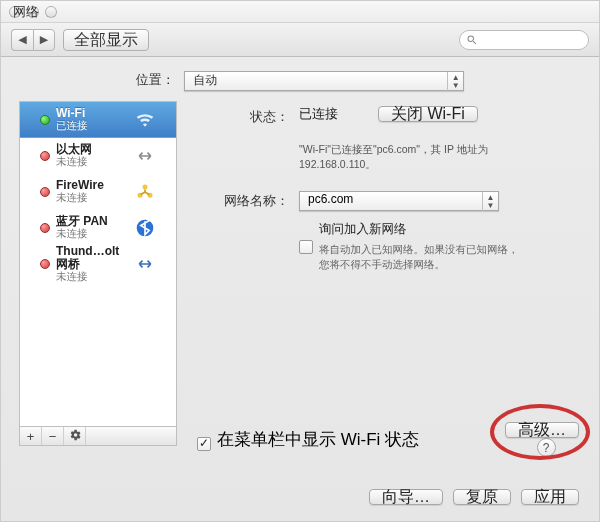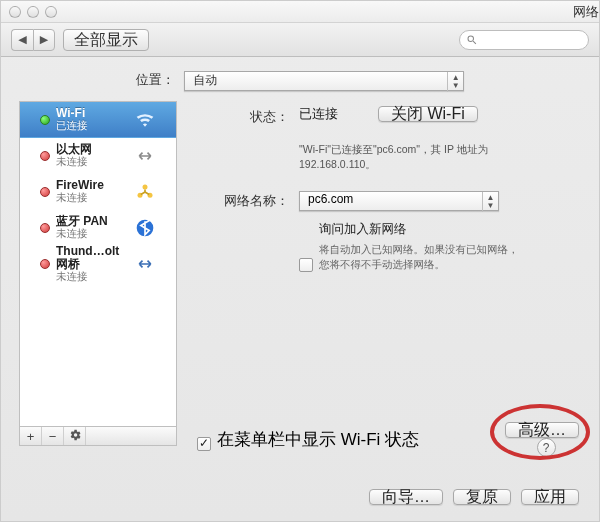--- a/index.html
+++ b/index.html
@@ -3,21 +3,21 @@
 <meta charset="utf-8">
 <style>
   * { box-sizing: border-box; font-family: "Lucida Grande", "Helvetica Neue", Arial, sans-serif; -webkit-font-smoothing: antialiased; }
   body { margin: 0; background: #fff; }
   .window { width: 600px; height: 522px; background: linear-gradient(#ececec, #e6e6e6); border: 1px solid #ccc; position: relative; }
 
   
   .titlebar { height: 22px; background: linear-gradient(#f8f8f8, #ececec); border-bottom: 1px solid #d3d3d3; display: flex; align-items: center; position: relative; }
   .traffic { display: flex; gap: 6px; margin-left: 8px; }
   .tl { width: 12px; height: 12px; border-radius: 50%; border: 1px solid rgba(0,0,0,.25); background: linear-gradient(#f9f9f9,#e0e0e0); }
-  .title { position: absolute; left: 4px; right: 0; text-align: right; font-size: 13px; color: #333; pointer-events: none; }
+  .title { position: absolute; left: 12px; right: 0; text-align: left; font-size: 13px; color: #333; pointer-events: none; }
 
   
   .toolbar { height: 34px; background: linear-gradient(#f2f2f2, #e2e2e2); border-bottom: 1px solid #bdbdbd; display: flex; align-items: center; padding: 0 10px; gap: 8px; }
   .navseg { display: flex; }
   .navbtn { width: 22px; height: 22px; background: linear-gradient(#fdfdfd,#e3e3e3); border: 1px solid #b5b5b5; display: flex; align-items: center; justify-content: center; font-size: 11px; color: #555; }
   .navbtn.first { border-radius: 4px 0 0 4px; border-right: none; }
   .navbtn.last  { border-radius: 0 4px 4px 0; }
   .showall-btn { height: 22px; padding: 0 10px; background: linear-gradient(#fdfdfd,#e3e3e3); border: 1px solid #b0b0b0; border-radius: 4px; font-size: 16px; color: #333; display: flex; align-items: flex-start; }
   .search { margin-left: auto; width: 130px; height: 20px; border: 1px solid #bdbdbd; border-radius: 10px; background: #fff; display: flex; align-items: center; padding: 0 6px; }
   .search svg { width: 12px; height: 12px; fill: #888; }
@@ -52,21 +52,21 @@
   .sb-strip .sbtn { width: 22px; border-right: 1px solid #cfcfcf; display: flex; align-items: center; justify-content: center; font-size: 13px; color: #444; }
 
   
   .detail { flex: 1; padding-top: 4px; }
   .formrow { display: flex; align-items: flex-start; margin-bottom: 10px; }
   .formlabel { width: 108px; text-align: right; font-size: 13px; color: #333; padding-top: 3px; padding-right: 10px; }
   .formval { flex: 1; }
   .status-val { font-size: 13px; color: #222; }
   .wifi-off-btn, .advanced-btn, .footerbtn { height: 16px; padding: 0 12px; background: linear-gradient(#fdfdfd,#e4e4e4); border: 1px solid #a8a8a8; border-radius: 4px; font-size: 16px; color: #222; display: inline-flex; align-items: center; box-shadow: 0 1px 1px rgba(0,0,0,.1); }
   .status-desc { font-size: 10.5px; color: #555; margin-top: 6px; line-height: 1.4; width: 220px; }
-  .checkbox-row { display: flex; align-items: flex-end; font-size: 12.5px; color: #222; gap: 6px; }
+  .checkbox-row { display: flex; align-items: center; font-size: 12.5px; color: #222; gap: 6px; }
   .checkbox-row .desc { font-size: 10.5px; color: #666; margin-top: 4px; line-height: 1.4; width: 200px; }
   .checkbox { width: 14px; height: 14px; border: 1px solid #999; border-radius: 2px; background: linear-gradient(#fff,#eee); flex-shrink: 0; position: relative; margin-top: 1px; }
   .checkbox.checked:after { content: "✓"; position: absolute; top: -2px; left: 1px; font-size: 12px; color: #222; }
 
   .detail-footer { display: flex; align-items: center; position: absolute; bottom: 64px; left: 196px; right: 20px; }
   .detail-footer .left { display: flex; align-items: flex-end; gap: 6px; font-size: 17px; }
   .help { width: 19px; height: 19px; border: 1px solid #a8a8a8; border-radius: 50%; font-size: 12px; display: flex; align-items: center; justify-content: center; color: #555; background: linear-gradient(#fff,#e7e7e7); margin-left: 8px; }
   .redcircle { position: absolute; width: 100px; height: 56px; border: 4px solid #c33; border-radius: 50%; pointer-events: none; }
 
   

